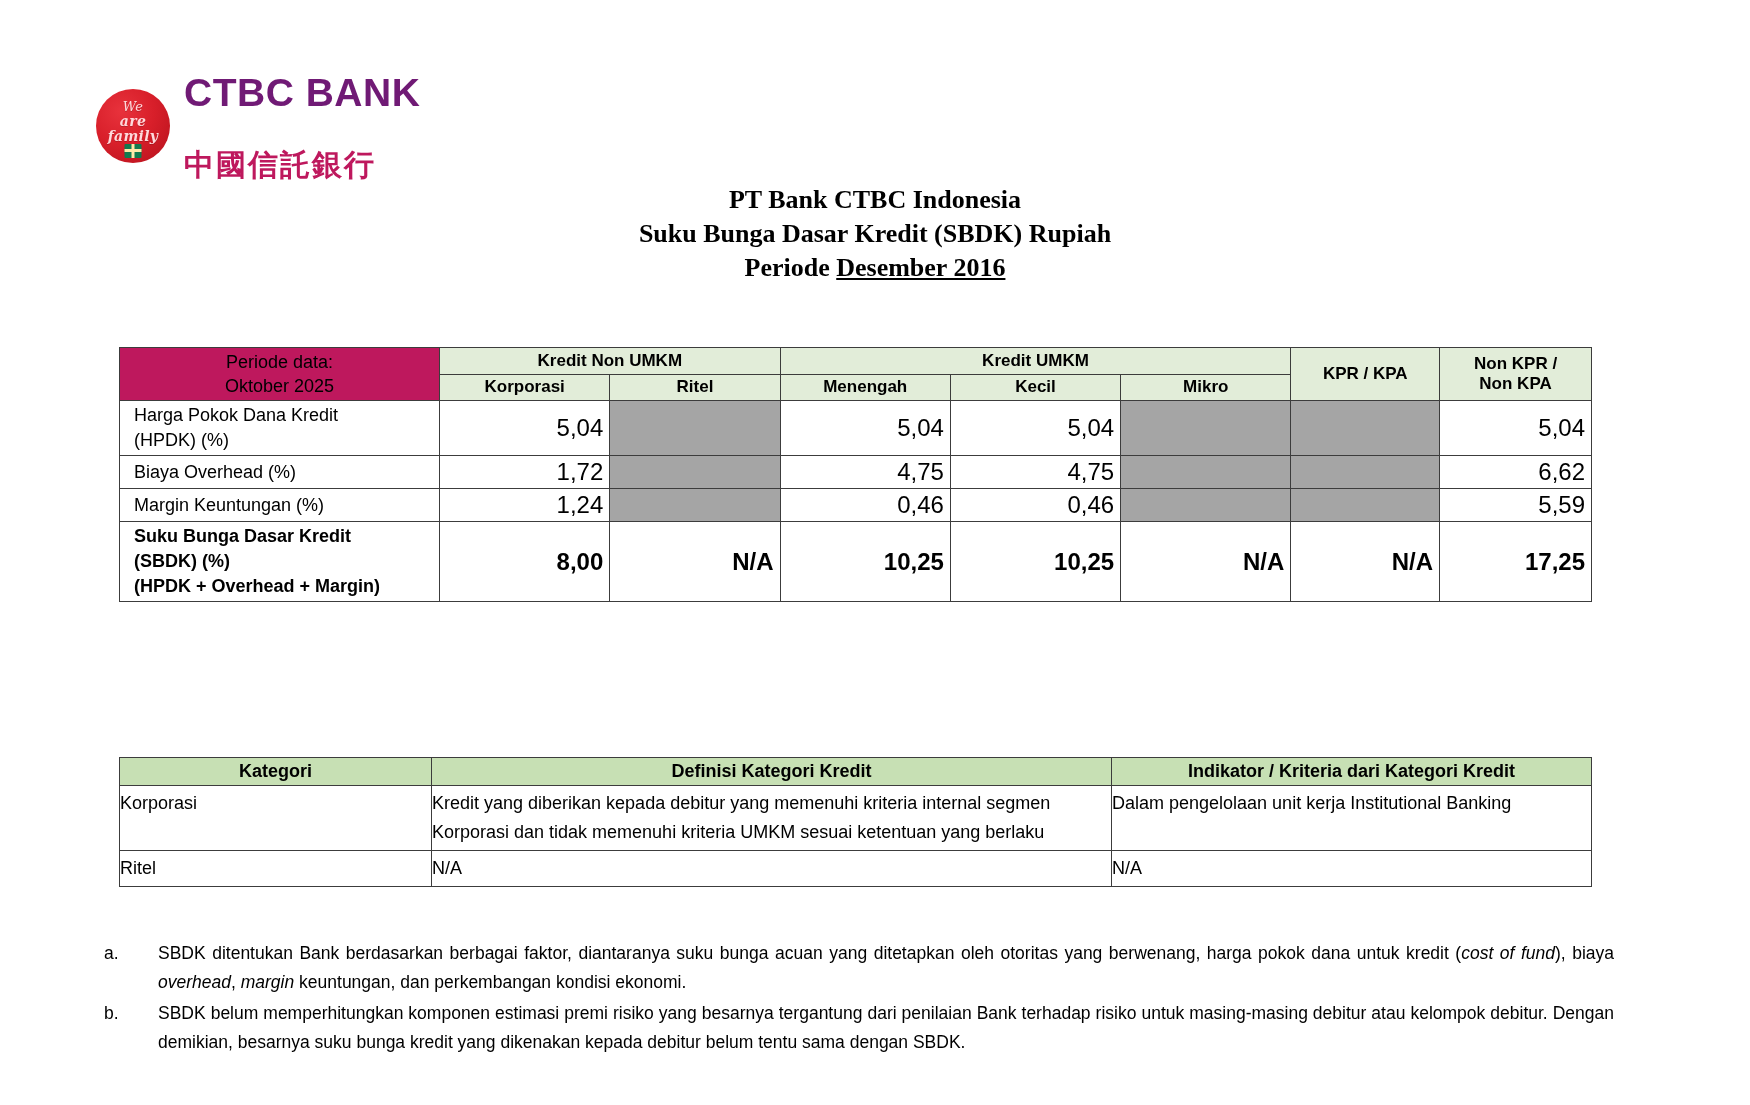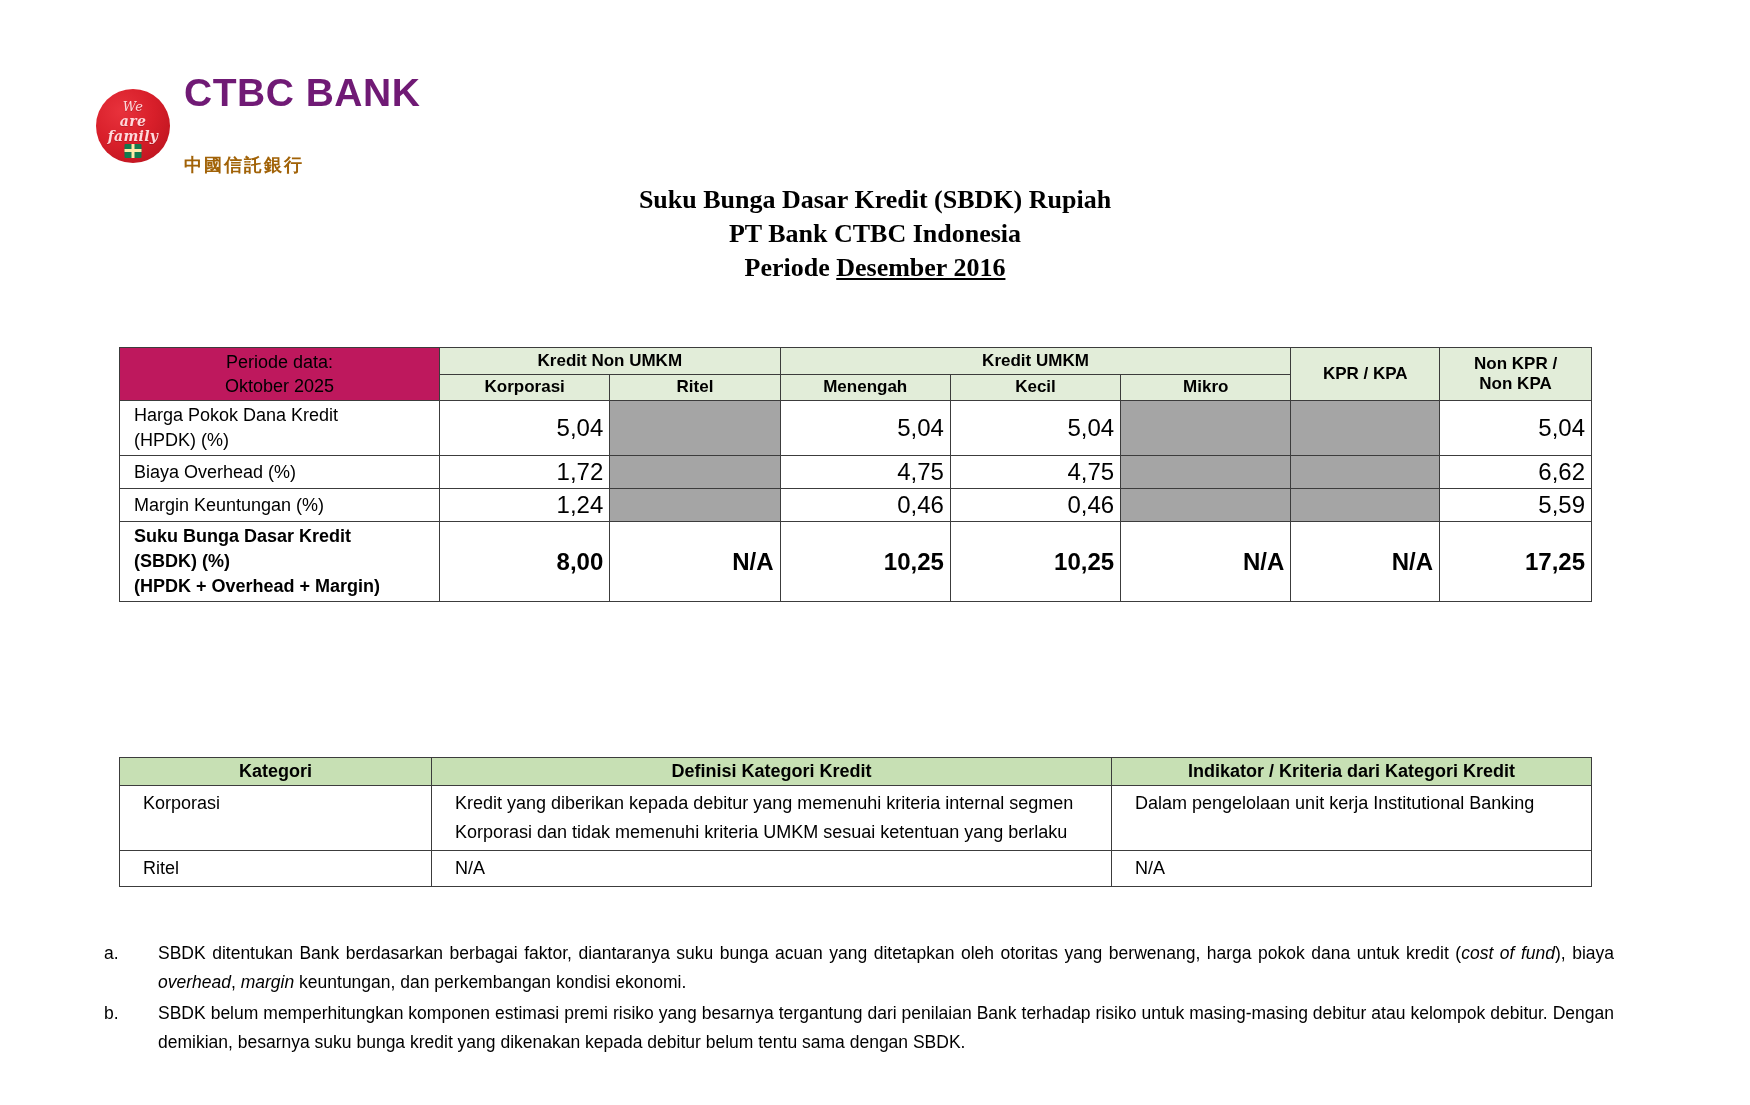--- a/index.html
+++ b/index.html
@@ -28,22 +28,22 @@
   .logo-mark .script b{display:block;font-weight:600;font-size:14px;}
   .logo-mark .gift{
     position:absolute;left:50%;bottom:5px;transform:translateX(-50%);
     width:17px;height:14px;background:#0f7b4f;border-radius:1px;
   }
   .logo-mark .gift:before{content:"";position:absolute;left:7px;top:0;width:3px;height:14px;background:#ffe9a8;}
   .logo-mark .gift:after{content:"";position:absolute;left:0;top:5px;width:17px;height:3px;background:#ffe9a8;}
   .logo-text{display:flex;flex-direction:column;justify-content:center;}
   .logo-en{font-family:"Liberation Sans", sans-serif;font-weight:bold;font-size:39px;line-height:42px;
     color:#701a75;letter-spacing:.5px;}
-  .logo-cn{font-family:"DejaVu Sans", sans-serif;font-weight:bold;font-size:18px;line-height:30px;
-    color:#a16207;letter-spacing:2px;margin-top:36px;}
+  .logo-cn{font-family:"DejaVu Sans", sans-serif;font-weight:bold;font-size:30px;line-height:30px;
+    color:#be185d;letter-spacing:2px;margin-top:36px;}
 
   
   .title-block{position:absolute;left:0;top:183px;width:1750px;text-align:center;
     font-family:"Liberation Serif", serif;font-weight:bold;font-size:26px;line-height:34px;color:#000;}
   .title-block .ul{text-decoration:underline;}
 
   
   table{border-collapse:collapse;}
   .tbl-main{position:absolute;left:119px;top:347px;width:1473px;table-layout:fixed;}
   .tbl-main th,.tbl-main td{
@@ -59,21 +59,21 @@
   .tbl-main td.gray{background:#a5a5a5;}
   .tbl-main tr.total td{font-weight:bold;margin-top:20px;}
   .tbl-main tr.total td.rowlabel{font-weight:bold;}
   .c-label{width:312px;}
   .c-d{width:166px;}
   .c-kpr{width:145px;}
   .c-nkpr{width:148px;}
 
   
   .tbl-cat{position:absolute;left:119px;top:757px;width:1473px;table-layout:fixed;}
-  .tbl-cat th,.tbl-cat td{border:1px solid #3c3c3c;font-size:18px;padding:3px 23px;vertical-align:top;margin-left:48px;}
+  .tbl-cat th,.tbl-cat td{border:1px solid #3c3c3c;font-size:18px;padding:3px 0;vertical-align:top;margin-left:48px;}
   .tbl-cat th{background:#c7e0b4;font-weight:bold;text-align:center;font-size:18px;}
   .tbl-cat td{line-height:29px;}
   .cat-c1{width:312px;}
   .cat-c2{width:680px;}
 
   
   .notes{position:absolute;left:104px;top:937px;width:1510px;font-size:17.5px;line-height:29px;}
   .notes .head{text-decoration:underline;margin-bottom:4px;}
   .note-row{display:flex;align-items:flex-start;margin-top:2px;}
   .note-key{width:54px;flex:0 0 54px;}
@@ -94,22 +94,22 @@
       </div>
       <div class="gift"></div>
     </div>
     <div class="logo-text">
       <div class="logo-en">CTBC BANK</div>
       <div class="logo-cn">中國信託銀行</div>
     </div>
   </div>
 
   <div class="title-block">
+    <div>PT Bank CTBC Indonesia</div>
     <div>Suku Bunga Dasar Kredit (SBDK) Rupiah</div>
-    <div>PT Bank CTBC Indonesia</div>
     <div>
       <span>Periode </span><span class="ul">Desember 2016</span>
     </div>
   </div>
 
   <table class="tbl-main">
     <colgroup>
       <col class="c-label">
         <col class="c-d">
         <col class="c-d">

